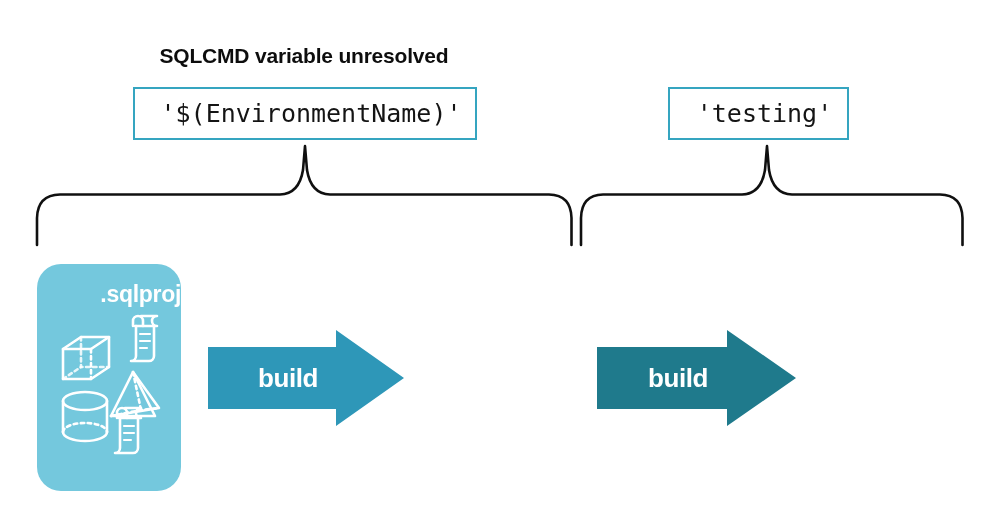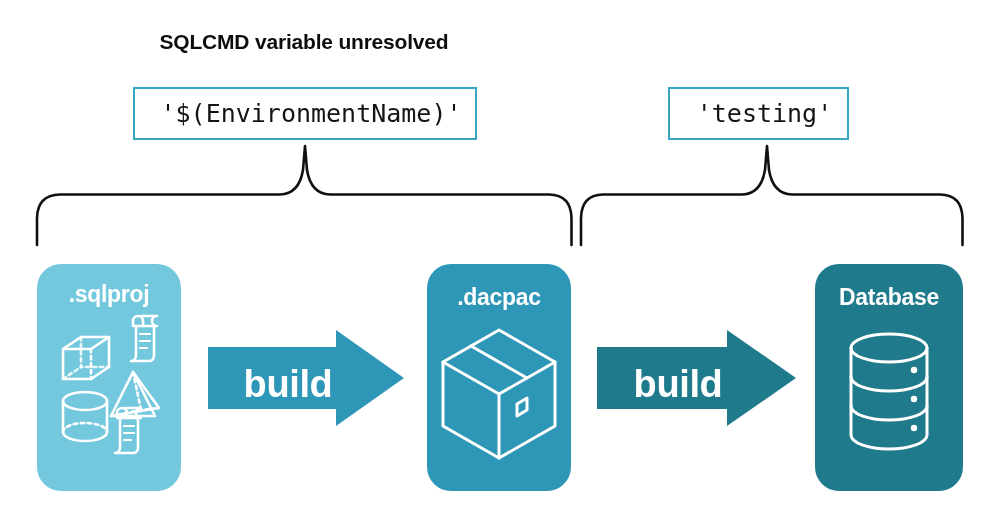--- a/index.html
+++ b/index.html
@@ -26,20 +26,21 @@
   
   .heading {
     position: absolute;
     font-family: "Liberation Sans", sans-serif;
     font-weight: bold;
     font-size: 21px;
     color: #0d0d0d;
     letter-spacing: -0.2px;
     text-align: center;
     white-space: nowrap;
+    margin-top: 14px;
   }
   #heading-left  { left: 0;   top: 30px; width: 608px; }
   #heading-right { left: 612px; top: 30px; width: 310px; }
 
   
   .code-box {
     position: absolute;
     box-sizing: border-box;
     border: 2px solid #35a5c0;
     background: #ffffff;
@@ -67,21 +68,21 @@
   .stage-box {
     position: absolute;
     border-radius: 24px;
     overflow: hidden;
   }
   .stage-box .box-label {
     position: absolute;
     left: 0;
     top: 17px;
     width: 100%;
-    text-align: center;
+    text-align: right;
     font-family: "Liberation Sans", sans-serif;
     font-weight: bold;
     font-size: 23px;
     color: #ffffff;
     letter-spacing: -0.3px;
     white-space: nowrap;
   }
   .stage-box .box-art {
     position: absolute;
     left: 0; top: 0;
@@ -96,21 +97,21 @@
   #box-database .box-label{ top: 20px; }
 
   
   .arrow {
     position: absolute;
   }
   .arrow-label {
     position: absolute;
     font-family: "Liberation Sans", sans-serif;
     font-weight: bold;
-    font-size: 38px;
+    font-size: 26px;
     color: #ffffff;
     letter-spacing: -0.4px;
     white-space: nowrap;
     text-align: center;
   }
   #arrow-build  { left: 208px; top: 330px; width: 196px; height: 96px; }
   #arrow-deploy { left: 597px; top: 330px; width: 199px; height: 96px; }
   #arrow-build-label  { left: 208px; top: 363px; width: 160px; }
   #arrow-deploy-label { left: 597px; top: 363px; width: 162px; }
 </style>
@@ -191,53 +192,21 @@
           <path d="M 80,154 L 80,149 A 5 5 0 0 1 90,149 L 90,154"></path>
           <path d="M 82,154 L 104,154 A 5 5 0 0 1 104,144 L 88,144"></path>
           <path d="M 83,154 L 83,184 A 5 5 0 0 1 78,189 L 96,189 A 5 5 0 0 0 101,184 L 101,154"></path>
           <path d="M 87,162 L 97,162 M 87,169 L 97,169 M 87,176 L 94,176" stroke-width="2.1"></path>
         </g>
       </g>
     </svg>
     <div class="box-label">.sqlproj</div>
   </div>
 
-  <div class="stage-box" id="box-dacpac">
-    <svg class="box-art" viewBox="0 0 144 227">
-      <g fill="none" stroke="#ffffff" stroke-width="3" stroke-linejoin="round" stroke-linecap="round">
-
-        <path d="M 72,66 L 128,98 L 128,162 L 72,194 L 16,162 L 16,98 Z"></path>
-        <path d="M 16,98 L 72,130 L 128,98"></path>
-        <path d="M 72,130 L 72,194"></path>
-
-        <path d="M 44,82 L 100,114"></path>
-
-        <path d="M 90,140 L 100,134 L 100,146 L 90,152 Z"></path>
-      </g>
-    </svg>
-    <div class="box-label">.dacpac</div>
-  </div>
-
-  <div class="stage-box" id="box-database">
-    <svg class="box-art" viewBox="0 0 148 227">
-      <g fill="none" stroke="#ffffff" stroke-width="3" stroke-linejoin="round" stroke-linecap="round">
-
-        <ellipse cx="74" cy="84" rx="38" ry="14"></ellipse>
-
-        <path d="M 36,84 L 36,113 A 38 14 0 0 0 112,113 L 112,84"></path>
-        <path d="M 36,113 L 36,142 A 38 14 0 0 0 112,142 L 112,113"></path>
-        <path d="M 36,142 L 36,171 A 38 14 0 0 0 112,171 L 112,142"></path>
-
-        <circle cx="99" cy="106" r="3.2" fill="#ffffff" stroke="none"></circle>
-        <circle cx="99" cy="135" r="3.2" fill="#ffffff" stroke="none"></circle>
-        <circle cx="99" cy="164" r="3.2" fill="#ffffff" stroke="none"></circle>
-      </g>
-    </svg>
-    <div class="box-label">Database</div>
-  </div>
+
 
   <svg class="arrow" id="arrow-build" viewBox="0 0 196 96">
     <path d="M 0,17 L 128,17 L 128,0 L 196,48 L 128,96 L 128,79 L 0,79 Z" fill="#2e97b8"></path>
   </svg>
   <div class="arrow-label" id="arrow-build-label">build</div>
 
   <svg class="arrow" id="arrow-deploy" viewBox="0 0 199 96">
     <path d="M 0,17 L 130,17 L 130,0 L 199,48 L 130,96 L 130,79 L 0,79 Z" fill="#1f7a8c"></path>
   </svg>
   <div class="arrow-label" id="arrow-deploy-label">build</div>

